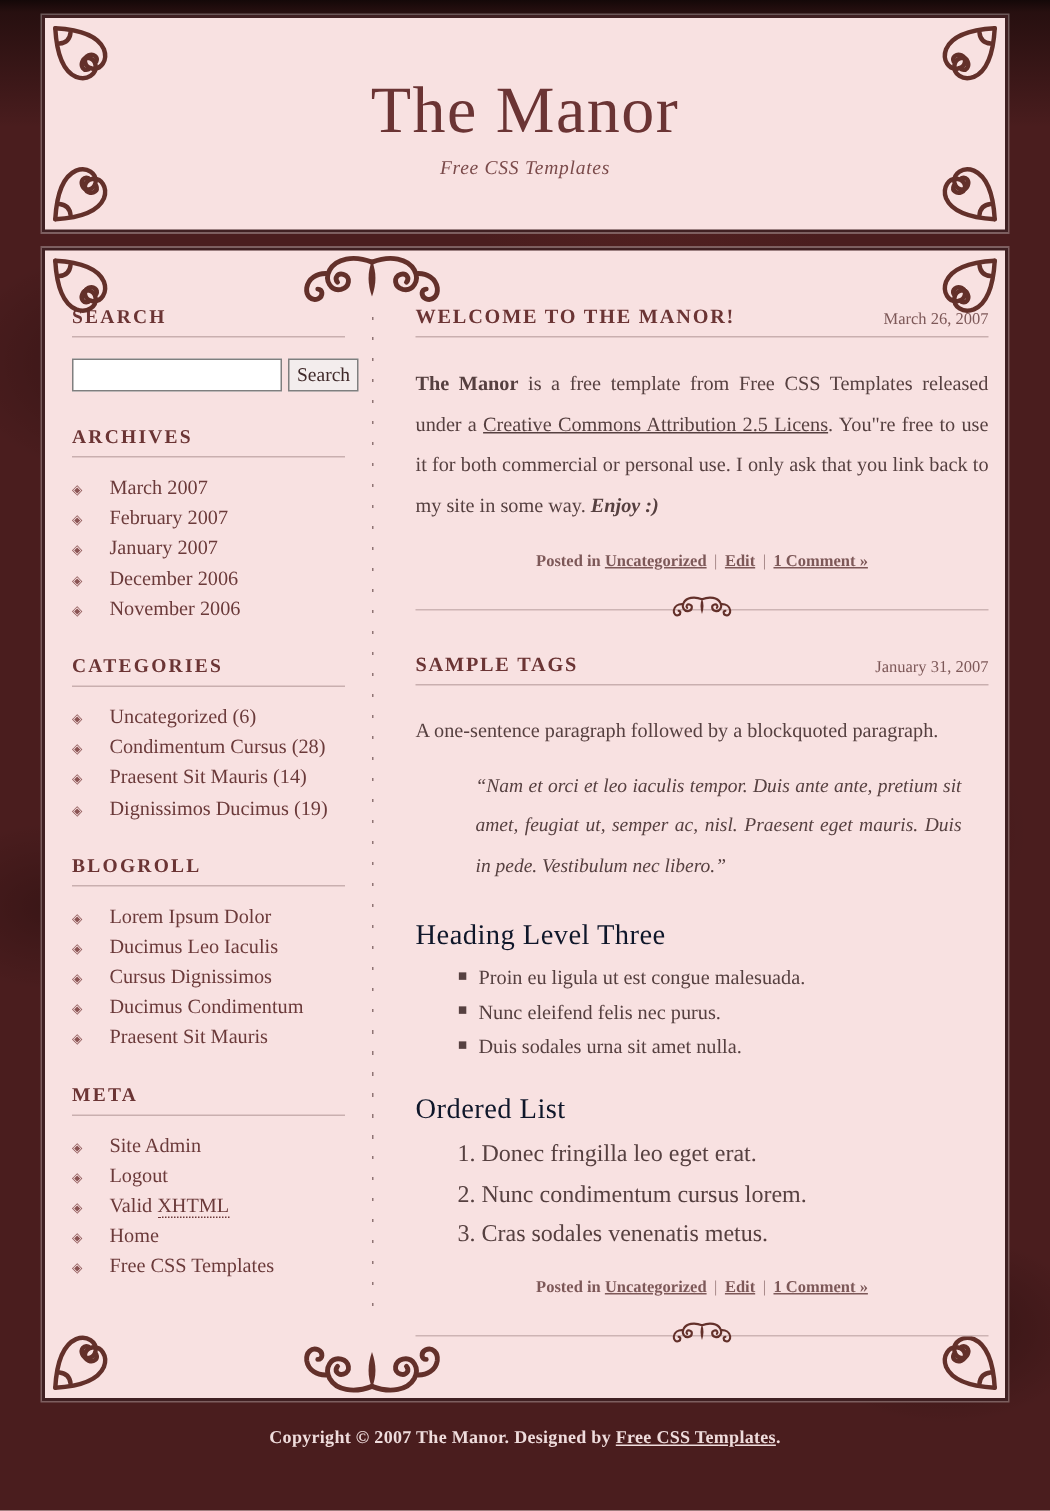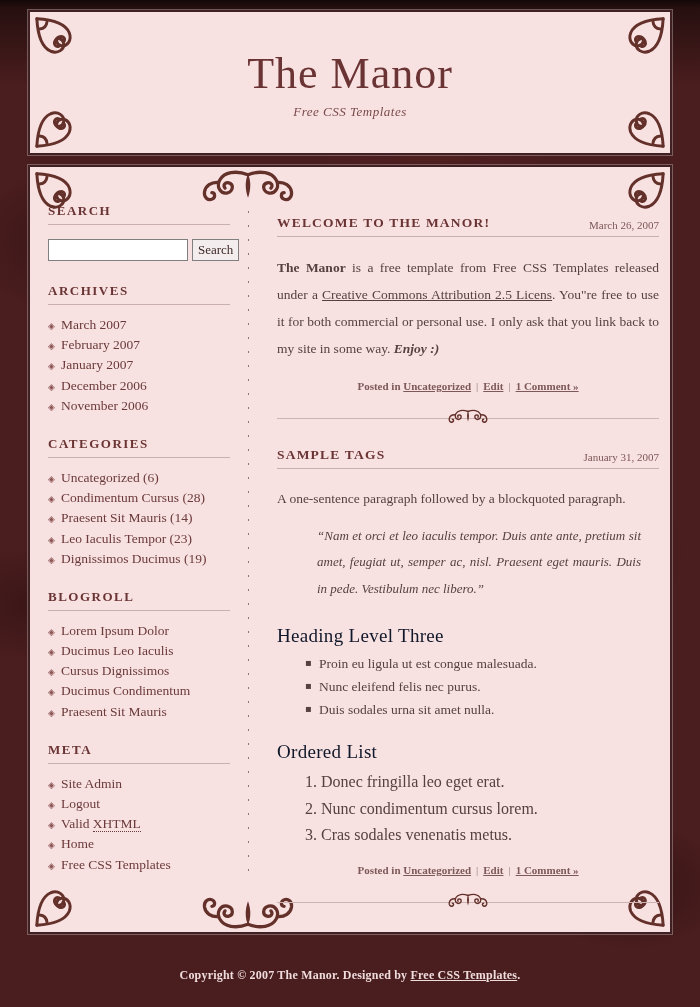--- a/index.html
+++ b/index.html
@@ -34,34 +34,34 @@
                    color:#7a4a4a; letter-spacing:.5px; }
 
   .crown { position:absolute; left:170px; width:96px; height:44px; }
   .crown.top { top:2px; }
   .crown.bottom { bottom:2px; transform:scaleY(-1); }
   .v-divider { position:absolute; left:218px; top:44px; bottom:58px; width:1px;
     background-image:repeating-linear-gradient(to bottom,#8f7474 0,#8f7474 2px,transparent 2px,transparent 14px); }
 
   .main-cols { display:flex; padding-top:36px; }
   .sidebar { width:200px; padding-left:18px; }
-  .content { width:382px; margin-left:47px;margin-top:12px; }
+  .content { width:382px; margin-left:47px; }
 
   .side-section + .side-section { margin-top:22px; }
   .side-heading { font-size:13px; font-weight:bold; text-transform:uppercase; letter-spacing:1.5px;
     color:#6b3434; border-bottom:1px solid #c9afaf; padding-bottom:5px; margin-bottom:12px; }
   .search-form { display:flex; gap:4px; margin-top:14px; }
   .search-input { width:140px; height:22px; border:1px solid #7f7f7f; background:#fff;
     font-family:inherit; font-size:12px; padding:2px 4px; }
   .search-button { height:22px; padding:0 5px; font-family:inherit; font-size:13px; color:#402a2a;
     background:#f3eded; border:1px solid #7f7f7f; }
   .side-list { list-style:none; }
   .side-list li { margin:4px 0; font-size:13.5px; line-height:1.2; color:#6b3a3a; }
   .bullet { color:#8a5252; font-family:"DejaVu Sans",sans-serif; font-size:9px; margin-right:6px; }
-  .side-list a { color:#6b3a3a; text-decoration:none; }
+  .side-list a { color:#6b3a3a; text-decoration:none;margin-left:12px; }
   abbr { text-decoration:none; border-bottom:1px dotted #6b3a3a; }
   abbr:empty { border:none; }
 
   .post-header { display:flex; justify-content:space-between; align-items:flex-end;
     border-bottom:1px solid #c9afaf; padding-bottom:5px; }
   .post-title { font-size:13.5px; font-weight:bold; text-transform:uppercase; letter-spacing:1.2px; color:#6b3434; }
   .post-date { font-size:11px; color:#7d5858; }
   .post-body { margin-top:17px; font-size:13.5px; line-height:2; color:#564040; text-align:justify; }
   .post-body a { color:#564040; }
   .emph { font-weight:bold; font-style:italic; }
@@ -76,21 +76,21 @@
   blockquote { margin:11px 18px 11px 40px; font-style:italic; font-size:13px; line-height:2.05;
     color:#564040; text-align:justify; }
   .content-heading { margin:22px 0 8px; font-size:19px; font-weight:400; color:#0f172a; letter-spacing:.3px; }
   .content ul { list-style:none; padding-left:28px; margin-top:4px; }
   .content ul li { position:relative; padding-left:14px; margin:5px 0; font-size:13.5px; line-height:1.35; color:#564040; }
   .content ul li::before { content:"▪"; position:absolute; left:0; top:1px; font-size:10px;
     color:#564040; font-family:"DejaVu Sans",sans-serif; }
   .content ol { padding-left:44px; margin-top:4px; }
   .content ol li { margin:5px 0; font-size:16px; line-height:1.35; color:#564040; }
 
-  .page-footer { padding-top:34px; text-align:center; font-size:12px; font-weight:bold;
+  .page-footer { padding-top:17px; text-align:center; font-size:12px; font-weight:bold;
     color:#efdcdc; letter-spacing:.2px; }
   .page-footer a { color:#efdcdc; text-decoration:underline; }
 </style>
 </head>
 <body>
 
 <svg width="0" height="0" style="position:absolute" aria-hidden="true">
   <defs>
     <g id="orn-corner" fill="none" stroke="#63302a" stroke-width="3.2" stroke-linecap="round">
       <path d="M2 2 C 20 3 33 8 37 17 C 40 25 35 32 28.5 31 C 23 30 21.5 23.5 26 21.5 C 29.5 20 33 22.5 31.5 26"></path>
@@ -168,21 +168,20 @@
           <li><span class="bullet">◈</span><a href="#">November 2006</a></li>
         </ul>
       </section>
 
       <section class="side-section">
         <h2 class="side-heading">Categories</h2>
         <ul class="side-list">
           <li><span class="bullet">◈</span><a href="#">Uncategorized</a> <span>(6)</span></li>
           <li><span class="bullet">◈</span><a href="#">Condimentum Cursus</a> <span>(28)</span></li>
           <li><span class="bullet">◈</span><a href="#">Praesent Sit Mauris</a> <span>(14)</span></li>
-          <li><span class="bullet">◈</span><a href="#">Leo Iaculis Tempor</a> <span>(23)</span></li>
           <li><span class="bullet">◈</span><a href="#">Dignissimos Ducimus</a> <span>(19)</span></li>
         </ul>
       </section>
 
       <section class="side-section">
         <h2 class="side-heading">Blogroll</h2>
         <ul class="side-list">
           <li><span class="bullet">◈</span><a href="#">Lorem Ipsum Dolor</a></li>
           <li><span class="bullet">◈</span><a href="#">Ducimus Leo Iaculis</a></li>
           <li><span class="bullet">◈</span><a href="#">Cursus Dignissimos</a></li>

